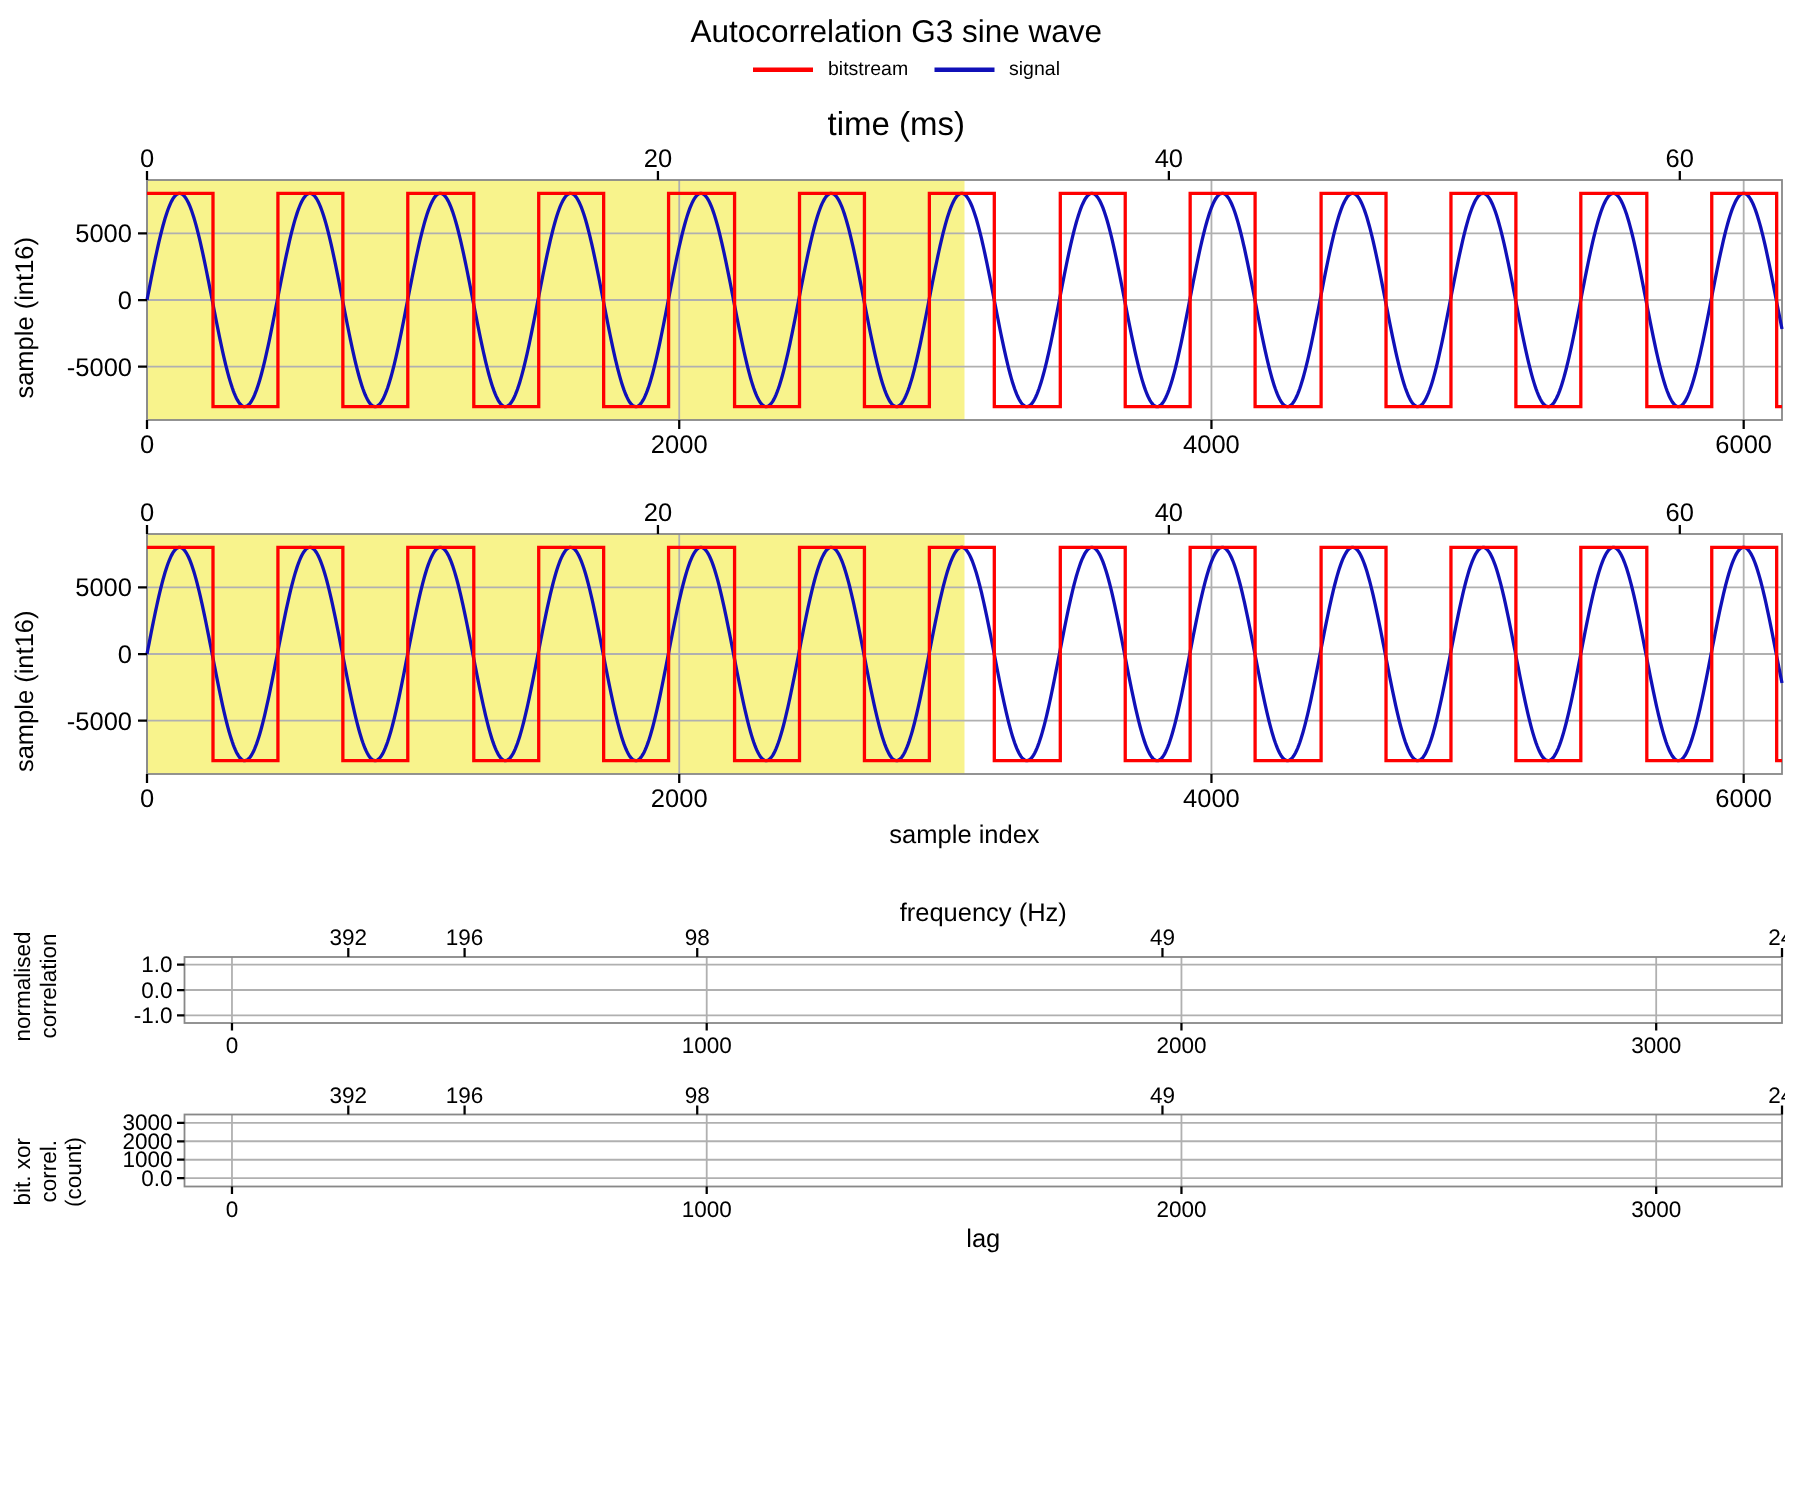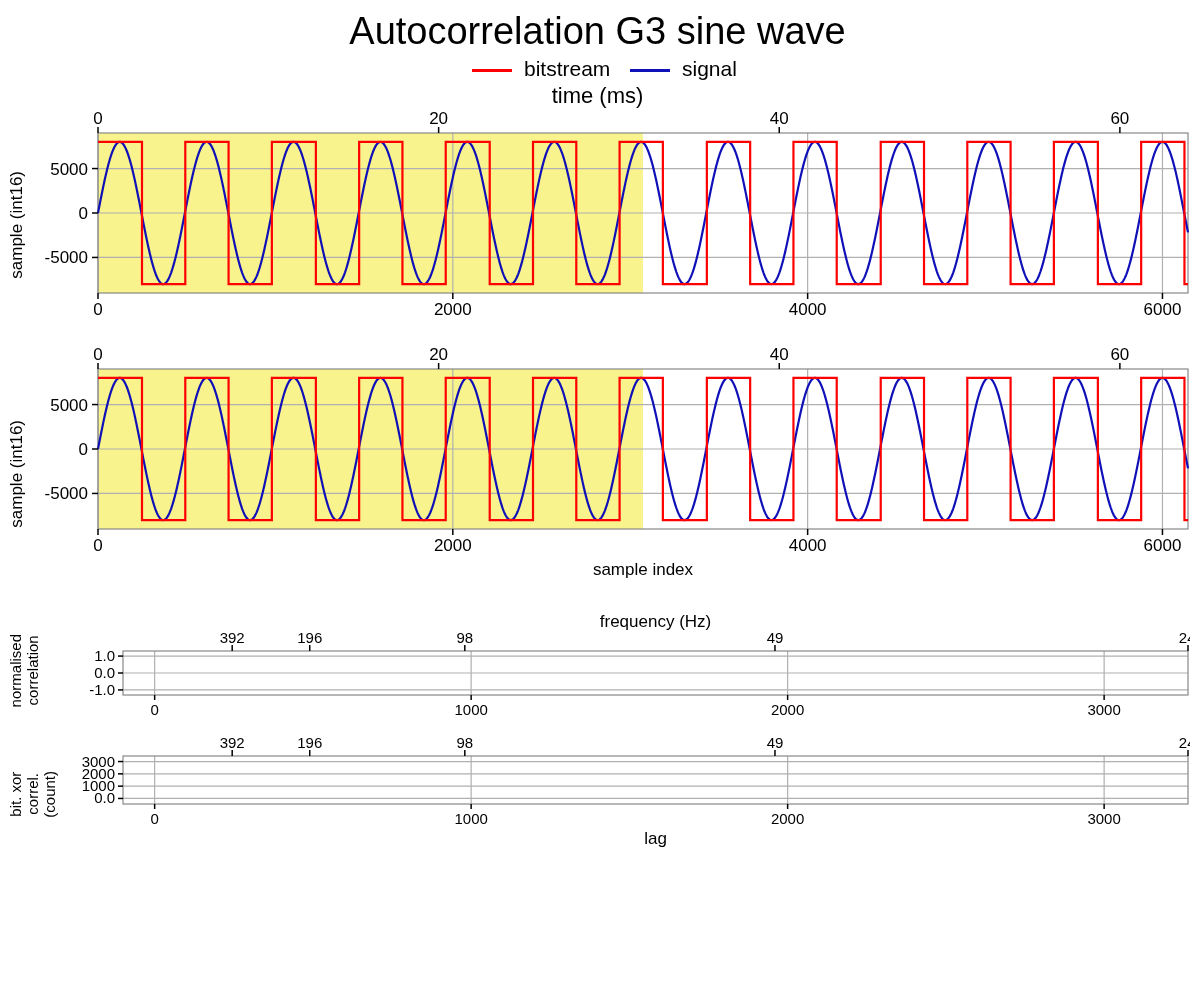--- a/index.html
+++ b/index.html
@@ -5,27 +5,27 @@
   body {
     font-family: Arial, sans-serif;
     background: #fff;
     margin: 0;
     padding: 10px 10px 10px 5px;
     width: 1200px;
     box-sizing: border-box;
   }
   .title {
     text-align: left;
-    font-size: 38px;
+    font-size: 21px;
     margin: 0 0 4px 0;
   }
   .legend {
     text-align: center;
-    font-size: 21px;
-    margin-bottom: 2px;
+    font-size: 13px;
+    margin-bottom: 17px;
   }
   .legend .swatch {
     display: inline-block;
     height: 3px;
     width: 40px;
     vertical-align: middle;
     margin: 0 6px 0 14px;
   }
   .top-xlabel {
     text-align: center;

